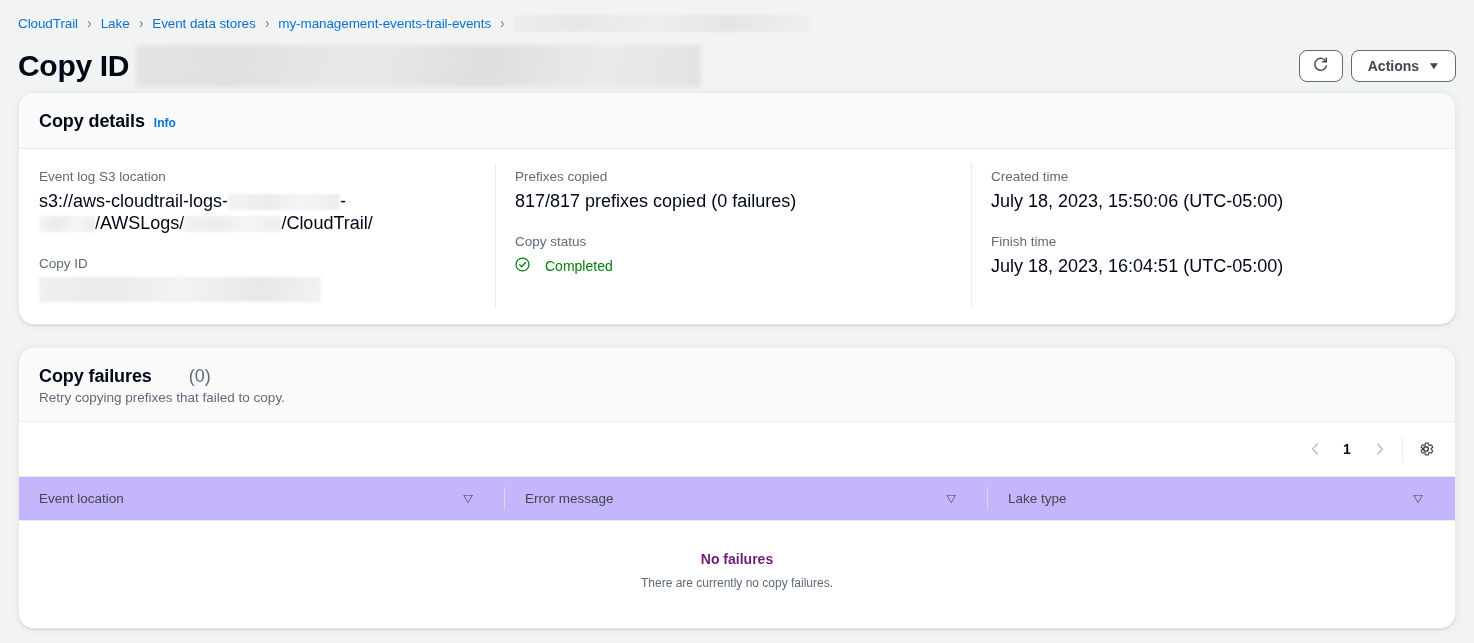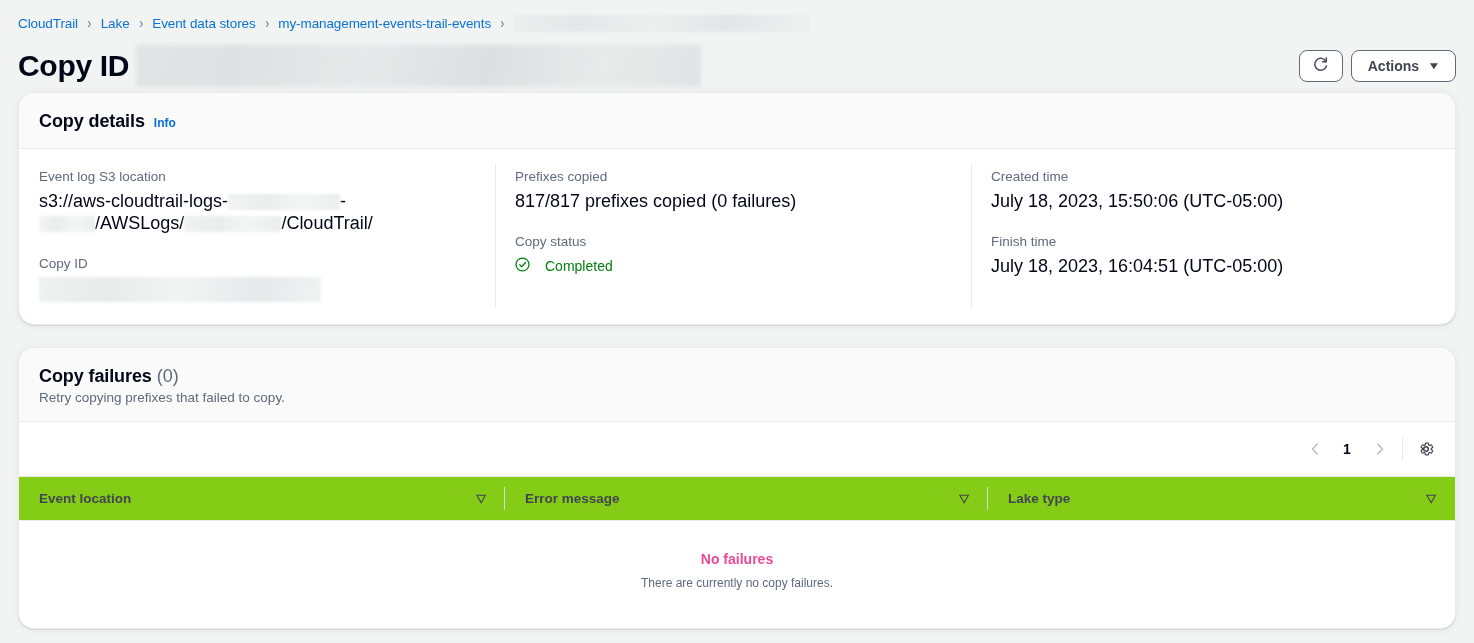--- a/index.html
+++ b/index.html
@@ -130,21 +130,21 @@
     margin-left: 9px;
     text-decoration: none;
     cursor: pointer;
   }
   .card-sub {
     font-size: 13.5px;
     color: #5f6b7a;
     margin-top: 3px;
   }
   .header-stack { display: flex; flex-direction: column; }
-  .header-row1 { display: flex; align-items: center; }
+  .header-row1 { display: flex; align-items: center; gap: 32px; }
 
   
   .detail-body { display: flex; padding: 18px 8px 22px 0; }
   .dcol { flex: 1 1 0; padding: 0 20px; position: relative; }
   .dcol + .dcol::before {
     content: "";
     position: absolute;
     left: 0; top: -4px; bottom: -6px;
     width: 1px;
     background: #e9ebed;
@@ -219,28 +219,28 @@
     align-items: center; justify-content: center;
     cursor: pointer;
   }
 
   table.failures {
     width: 100%;
     border-collapse: collapse;
     table-layout: fixed;
   }
   table.failures thead th {
-    background: #84cc16;
+    background: #c4b5fd;
     border-top: 1px solid #e9ebed;
     border-bottom: 1px solid #e9ebed;
     font-size: 13.5px;
-    font-weight: bold;
+    font-weight: normal;
     color: #424650;
     text-align: left;
-    padding: 12px 4px 12px 20px;
+    padding: 12px 17px 12px 20px;
     height: 44px;
     position: relative;
   }
   .th-inner {
     display: flex;
     align-items: center;
     justify-content: space-between;
     padding-right: 16px;
   }
   .sort-icon {
@@ -258,21 +258,21 @@
     background: #d5dbdb;
   }
   .empty-cell {
     text-align: center;
     padding: 30px 0 38px 0;
     background: #ffffff;
   }
   .empty-title {
     font-size: 14px;
     font-weight: bold;
-    color: #ec4899;
+    color: #701a75;
     margin-bottom: 9px;
   }
   .empty-sub {
     font-size: 12px;
     color: #5f6b7a;
   }
   .spacer { height: 22px; }
 </style>
 </head>
 <body>

